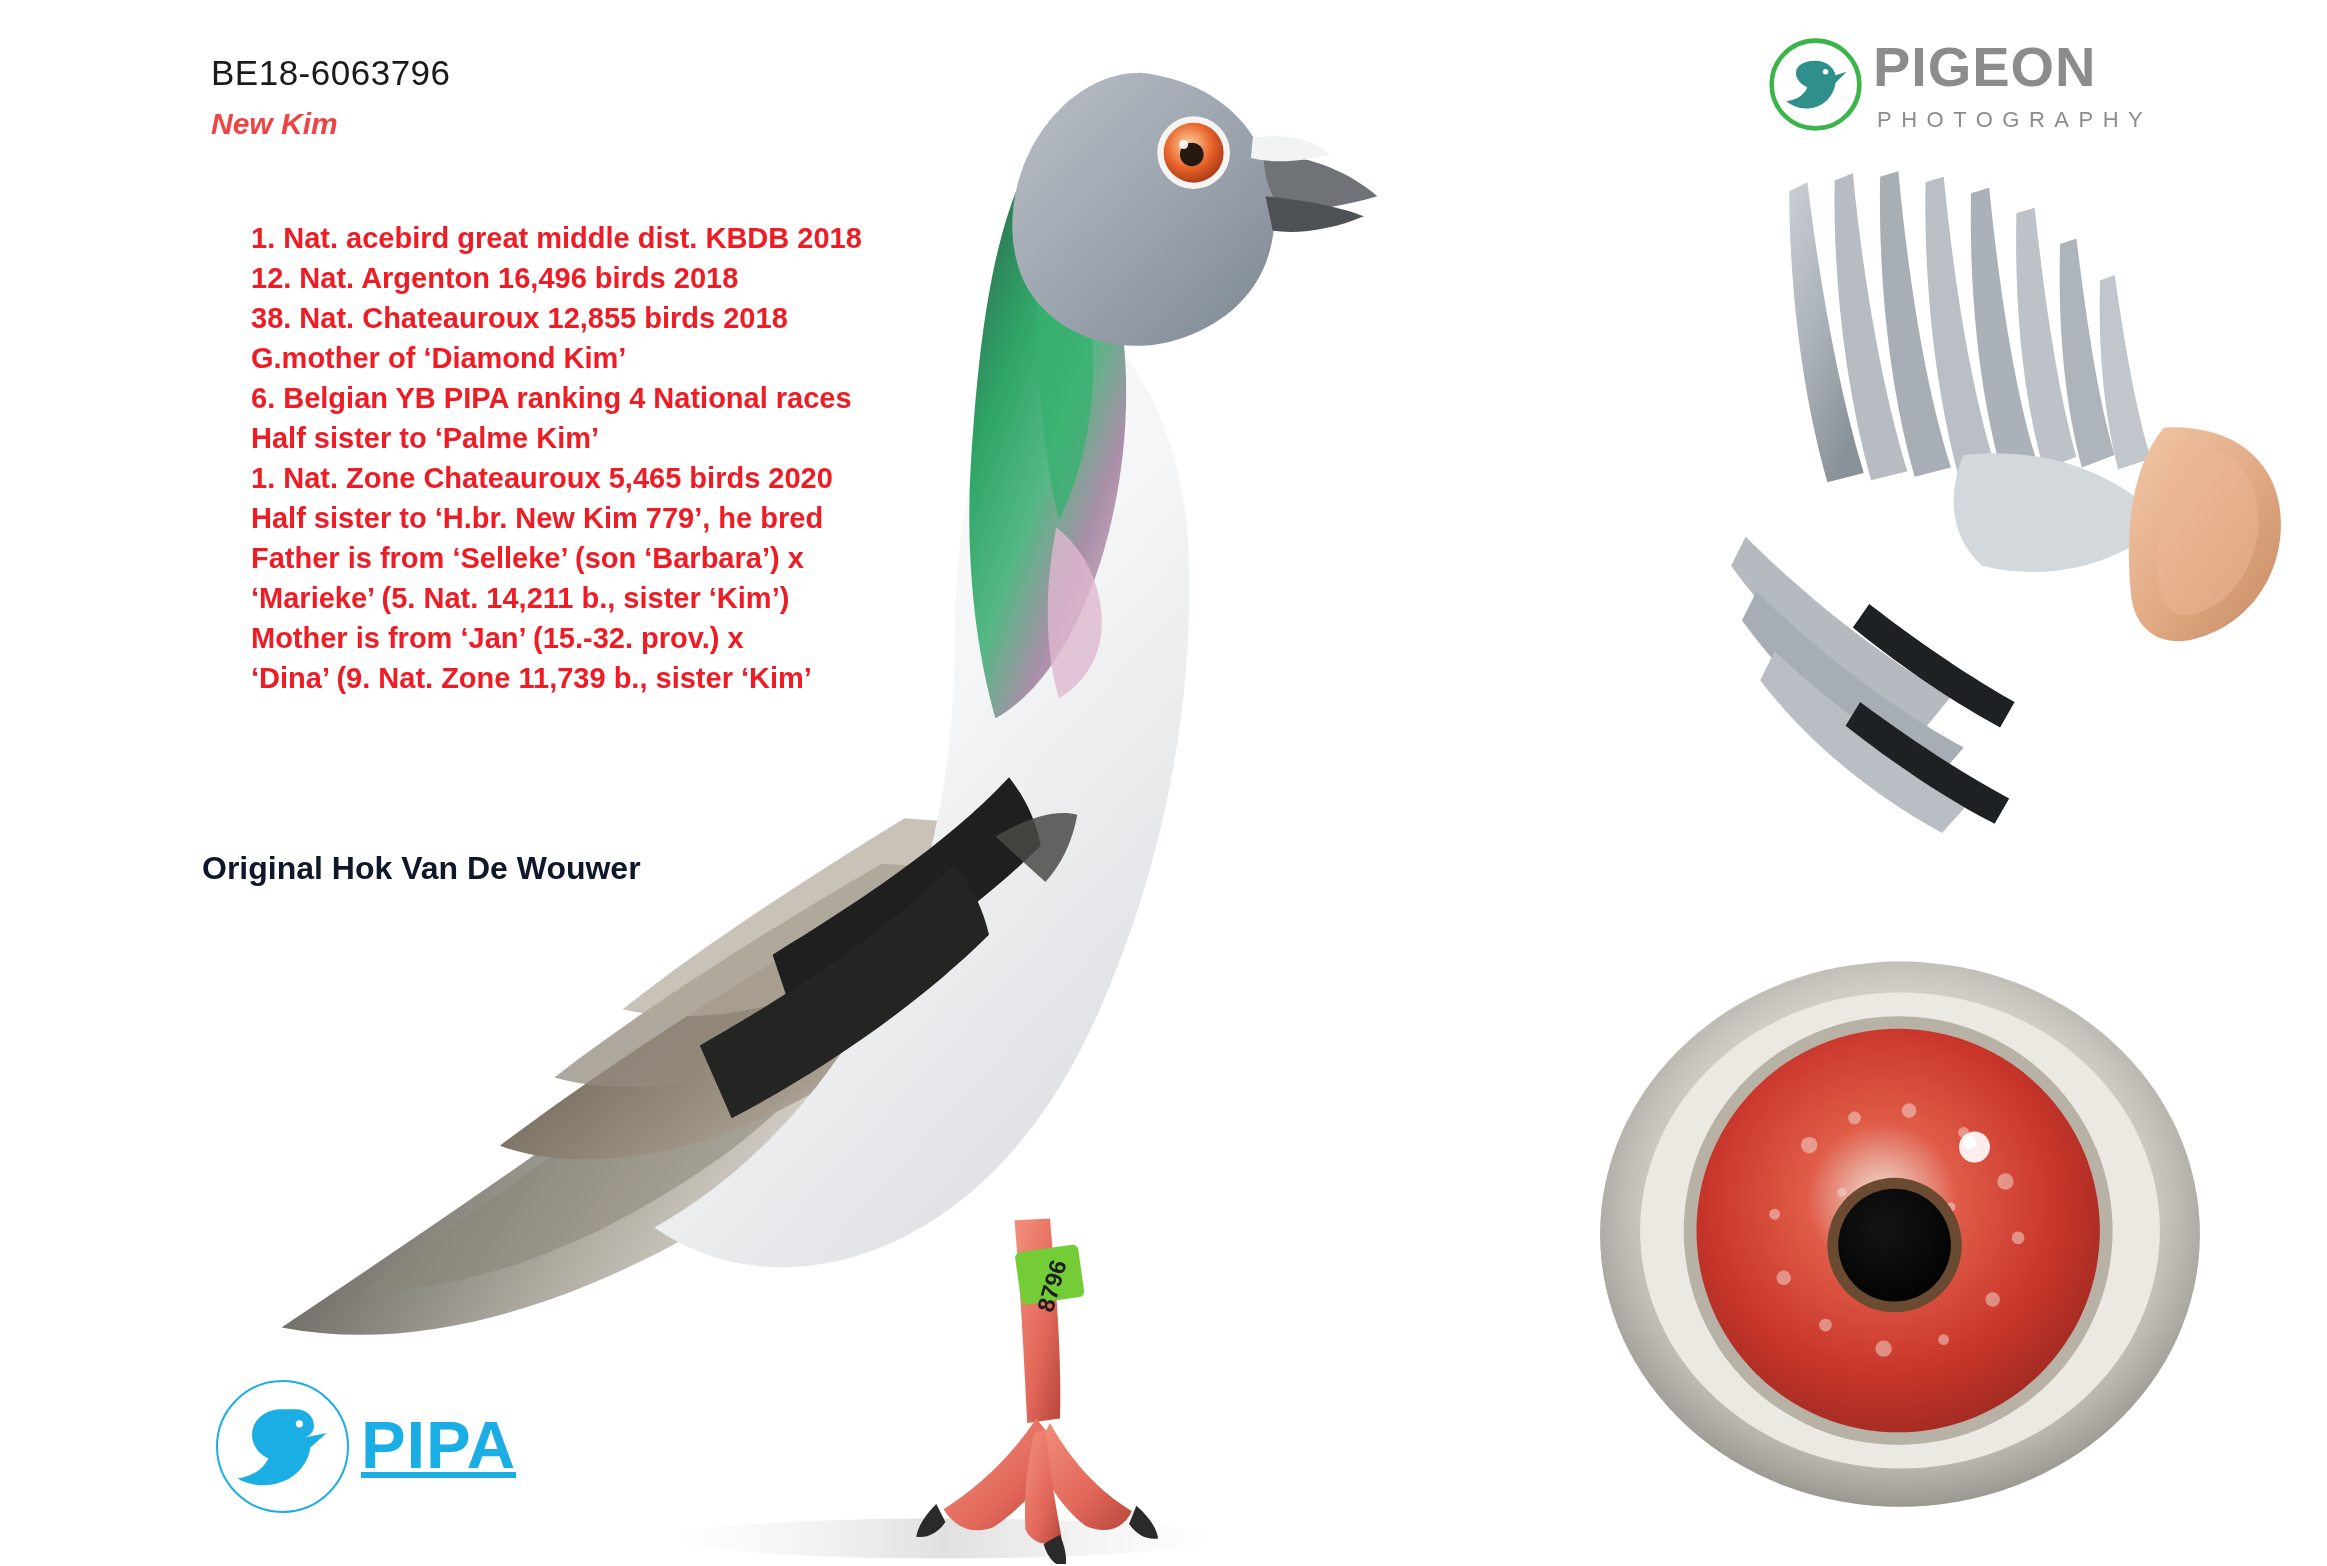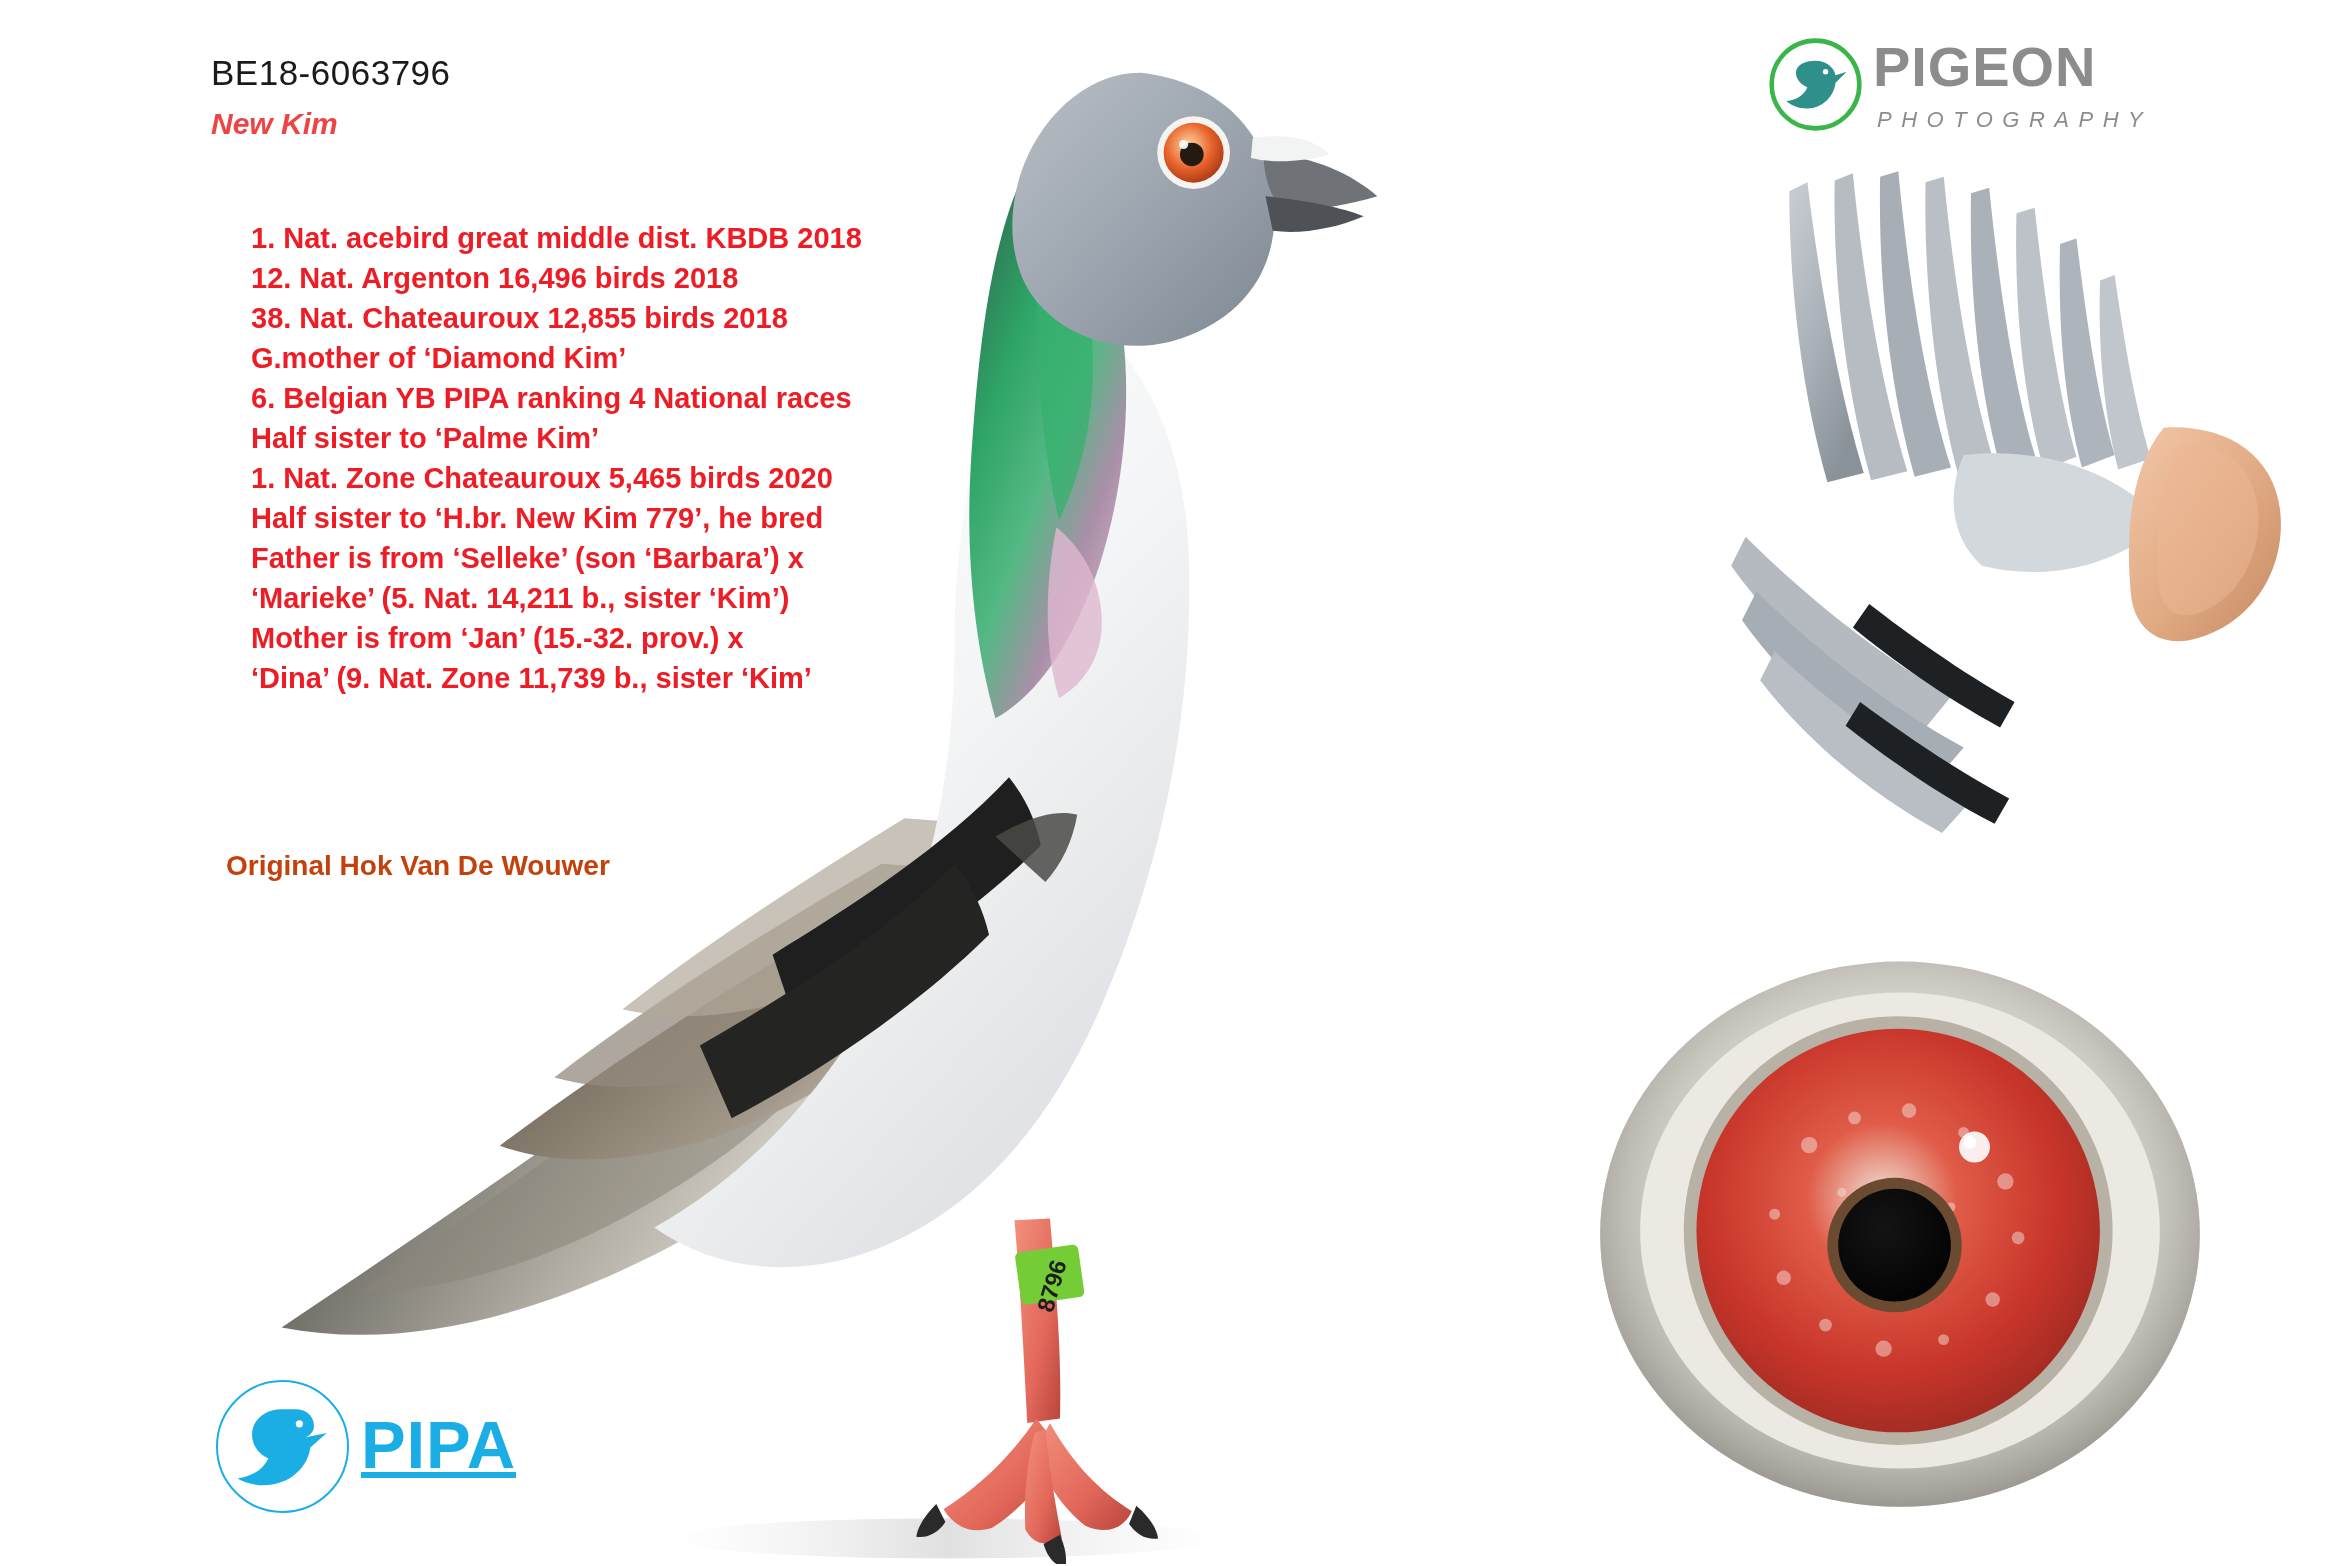--- a/index.html
+++ b/index.html
@@ -45,25 +45,25 @@
   .palmares .line {
     font-size: 29px;
     font-weight: bold;
     color: #ee1c25;
     line-height: 40px;
     white-space: nowrap;
     margin-left: 40px;
   }
   .origin {
     position: absolute;
-    left: 226px;
+    left: 202px;
     top: 850px;
-    font-size: 28px;
+    font-size: 32px;
     font-weight: bold;
-    color: #c2410c;
+    color: #0f172a;
   }
 
   
   .pipa-logo {
     position: absolute;
     left: 216px;
     top: 1380px;
     width: 291px;
     height: 136px;
   }
@@ -122,21 +122,20 @@
     line-height: 60px;
     font-weight: bold;
   }
   .pp-logo .subtitle {
     position: absolute;
     left: 109px;
     top: 76px;
     font-size: 22px;
     color: #8c8c8c;
     letter-spacing: 9.5px;
-    font-style: italic;
   }
 
   
   .photo-main {
     position: absolute;
     left: 227px;
     top: 18px;
     width: 1364px;
     height: 1546px;
   }

